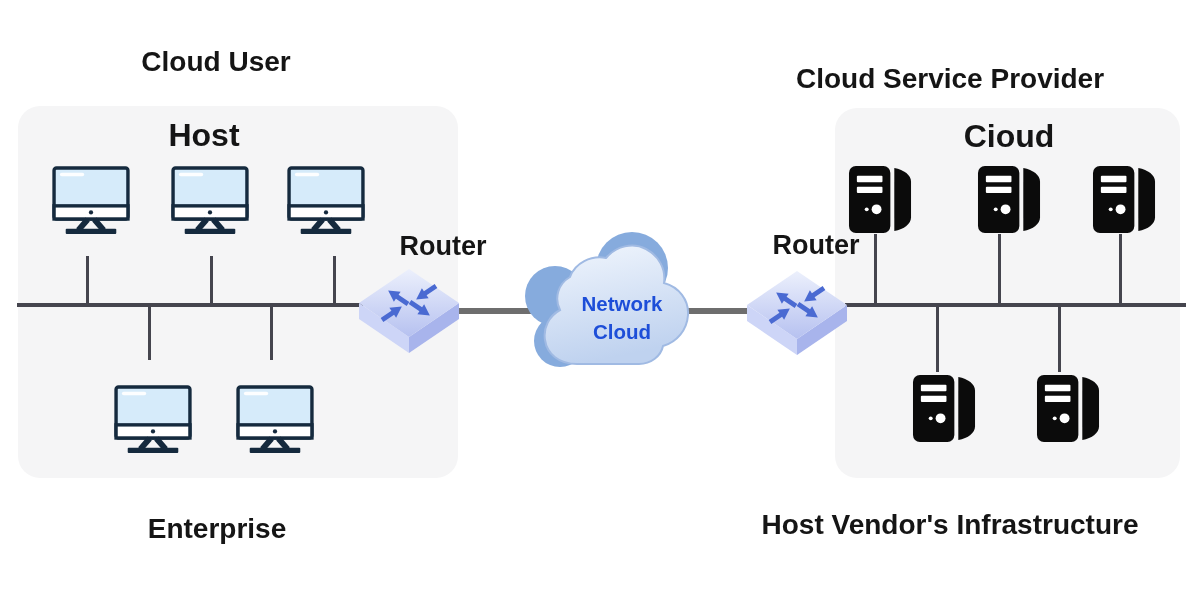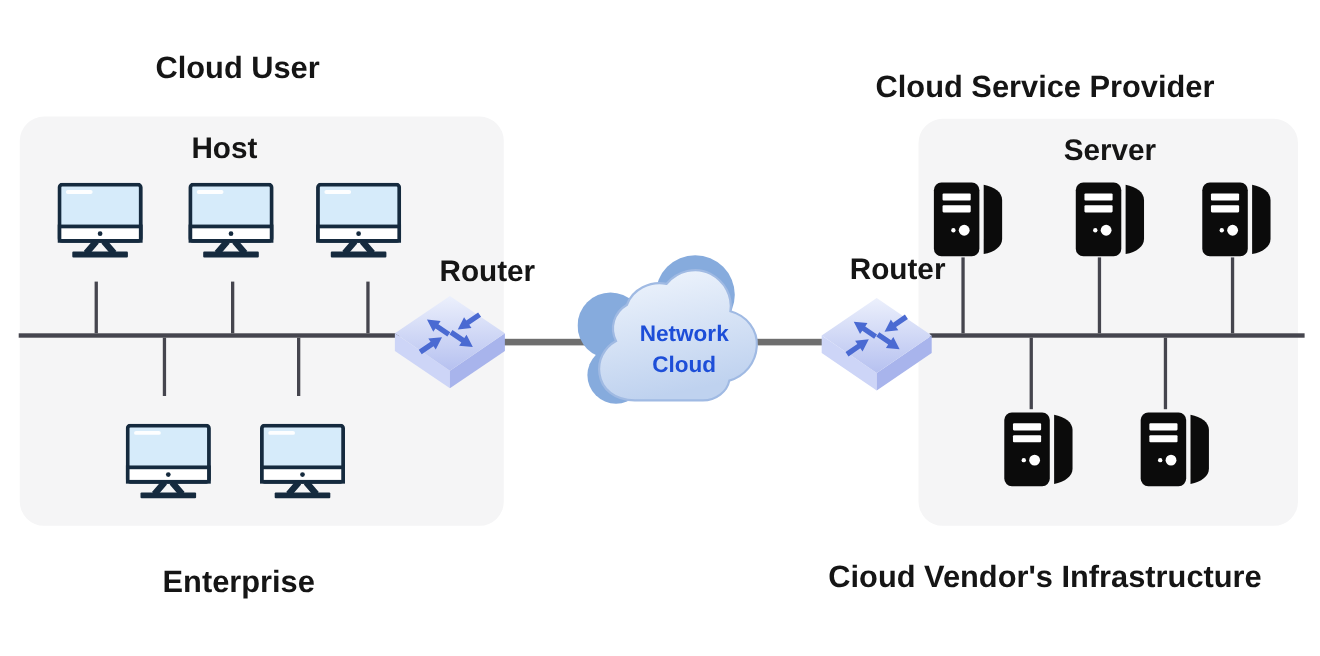--- a/index.html
+++ b/index.html
@@ -6,21 +6,21 @@
   #stage{
     position:relative;width:1200px;height:596px;background:#ffffff;overflow:hidden;
     font-family:"Liberation Sans","DejaVu Sans",sans-serif;font-weight:700;color:#151515;
   }
   .panel{position:absolute;background:#f5f5f6;border-radius:22px;z-index:0;}
   .line{position:absolute;background:#45454e;z-index:1;}
   .wan{position:absolute;background:#6e6e6e;z-index:1;}
   .icon{position:absolute;z-index:2;}
   .txt{position:absolute;transform:translateX(-50%);white-space:nowrap;z-index:3;}
   .title{font-size:28px;line-height:30px;}
-  .grouplabel{font-size:27px;line-height:28px;}
+  .grouplabel{font-size:32px;line-height:28px;}
   .routerlabel{font-size:27px;line-height:28px;margin-left:20px;}
   .cloudtext{
     position:absolute;left:22px;top:60px;width:150px;text-align:center;
     font-size:20.5px;line-height:28px;color:#1d4ed8;z-index:3;
   }
   svg{display:block;}
 </style>
 </head>
 <body>
 
@@ -80,25 +80,25 @@
       </symbol>
     </defs>
   </svg>
 
   <div class="panel" style="left:18px;top:106px;width:440px;height:372px;"></div>
   <div class="panel" style="left:835px;top:108px;width:345px;height:370px;"></div>
 
   <div class="txt title" style="left:216px;top:47px;">Cloud User</div>
   <div class="txt title" style="left:950px;top:47px;margin-top:17px;">Cloud Service Provider</div>
   <div class="txt grouplabel" style="left:204px;top:121px;">Host</div>
-  <div class="txt grouplabel" style="left:1009px;top:122px;">Server</div>
+  <div class="txt grouplabel" style="left:1009px;top:122px;">Cioud</div>
   <div class="txt routerlabel" style="left:423px;top:232px;">Router</div>
   <div class="txt routerlabel" style="left:796px;top:231px;">Router</div>
   <div class="txt title" style="left:217px;top:514px;">Enterprise</div>
-  <div class="txt title" style="left:950px;top:510px;">Cioud Vendor's Infrastructure</div>
+  <div class="txt title" style="left:950px;top:510px;">Host Vendor's Infrastructure</div>
 
   <div class="line" style="left:17px;top:303px;width:346px;height:4px;"></div>
   <div class="line" style="left:86px;top:256px;width:3px;height:47px;"></div>
   <div class="line" style="left:210px;top:256px;width:3px;height:47px;"></div>
   <div class="line" style="left:333px;top:256px;width:3px;height:47px;"></div>
   <div class="line" style="left:148px;top:307px;width:3px;height:53px;"></div>
   <div class="line" style="left:270px;top:307px;width:3px;height:53px;"></div>
 
   <div class="line" style="left:845px;top:303px;width:341px;height:4px;"></div>
   <div class="line" style="left:874px;top:234px;width:3px;height:69px;"></div>

